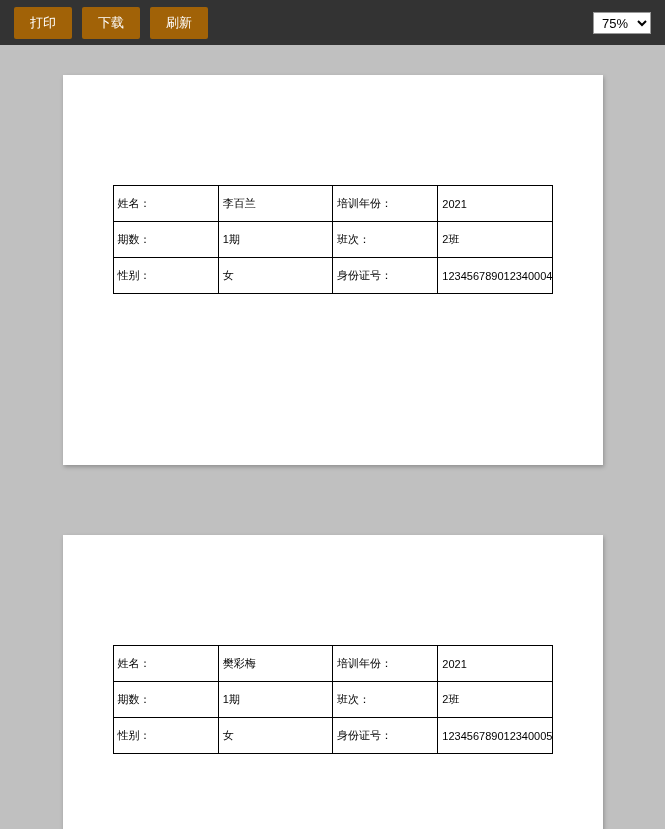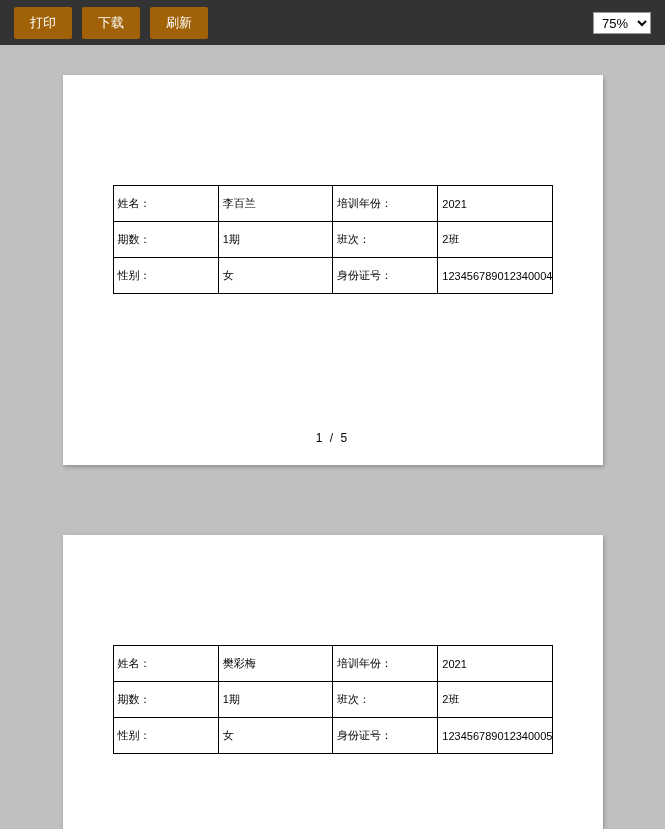--- a/index.html
+++ b/index.html
@@ -106,23 +106,20 @@
         <td>2班</td>
       </tr>
       <tr>
         <td>性别：</td>
         <td>女</td>
         <td>身份证号：</td>
         <td>123456789012340004</td>
       </tr>
     </tbody>
       </table>
-    <div class="page-num">
-      <span>1</span> / <span>5</span>
-    </div>
   </div>
 
   <div class="page">
     <table class="info">
       <tbody>
           <tr>
         <td class="label-cell">姓名：</td>
         <td class="value-cell">樊彩梅</td>
         <td class="label-cell">培训年份：</td>
         <td class="value-cell">2021</td>

